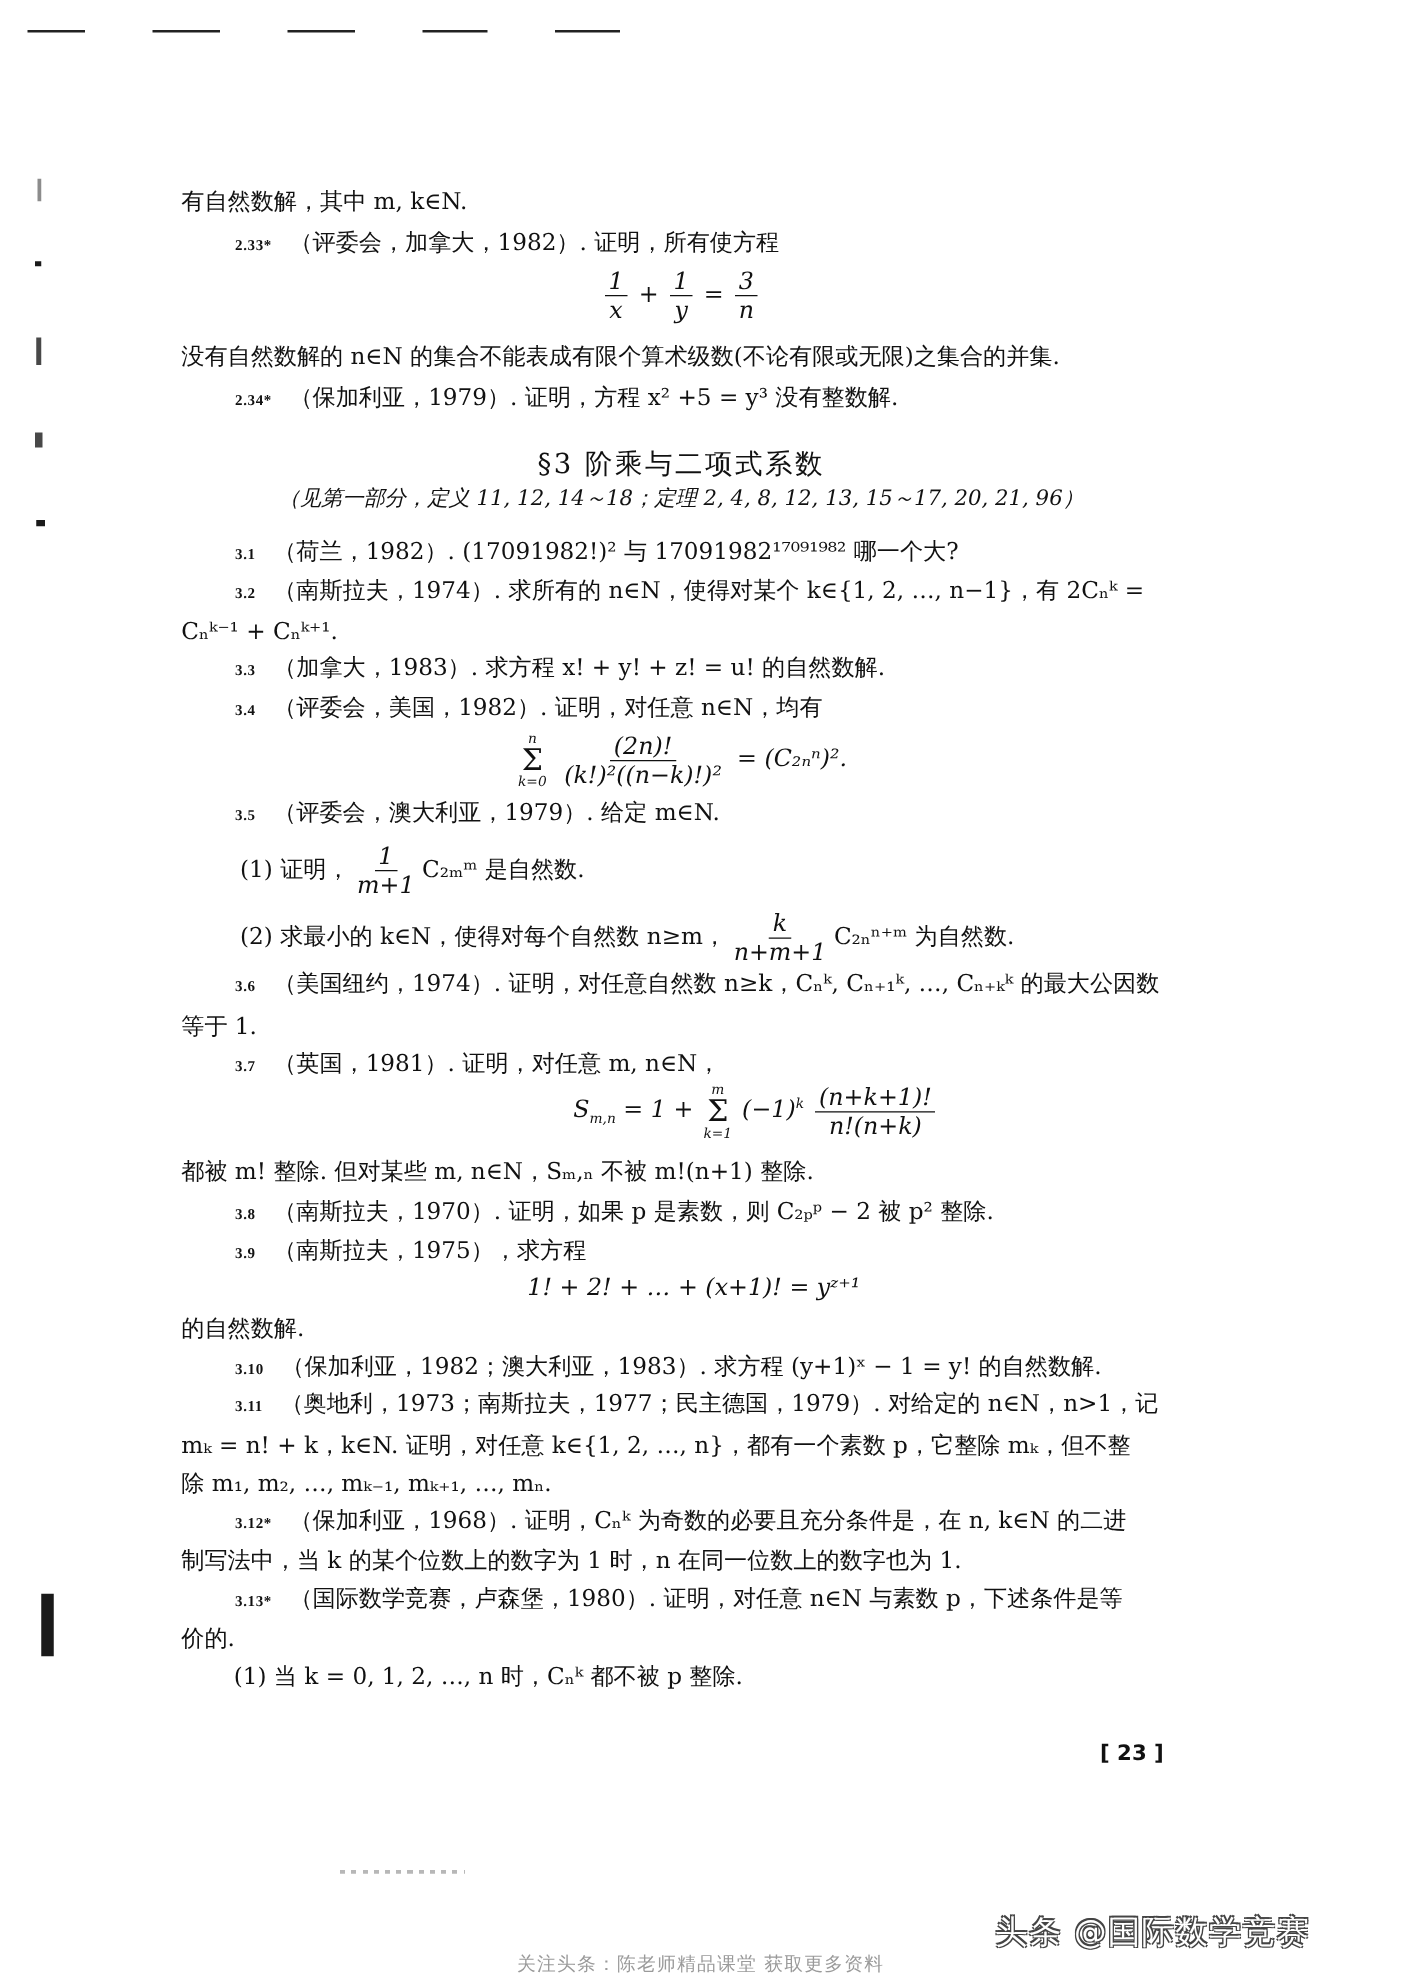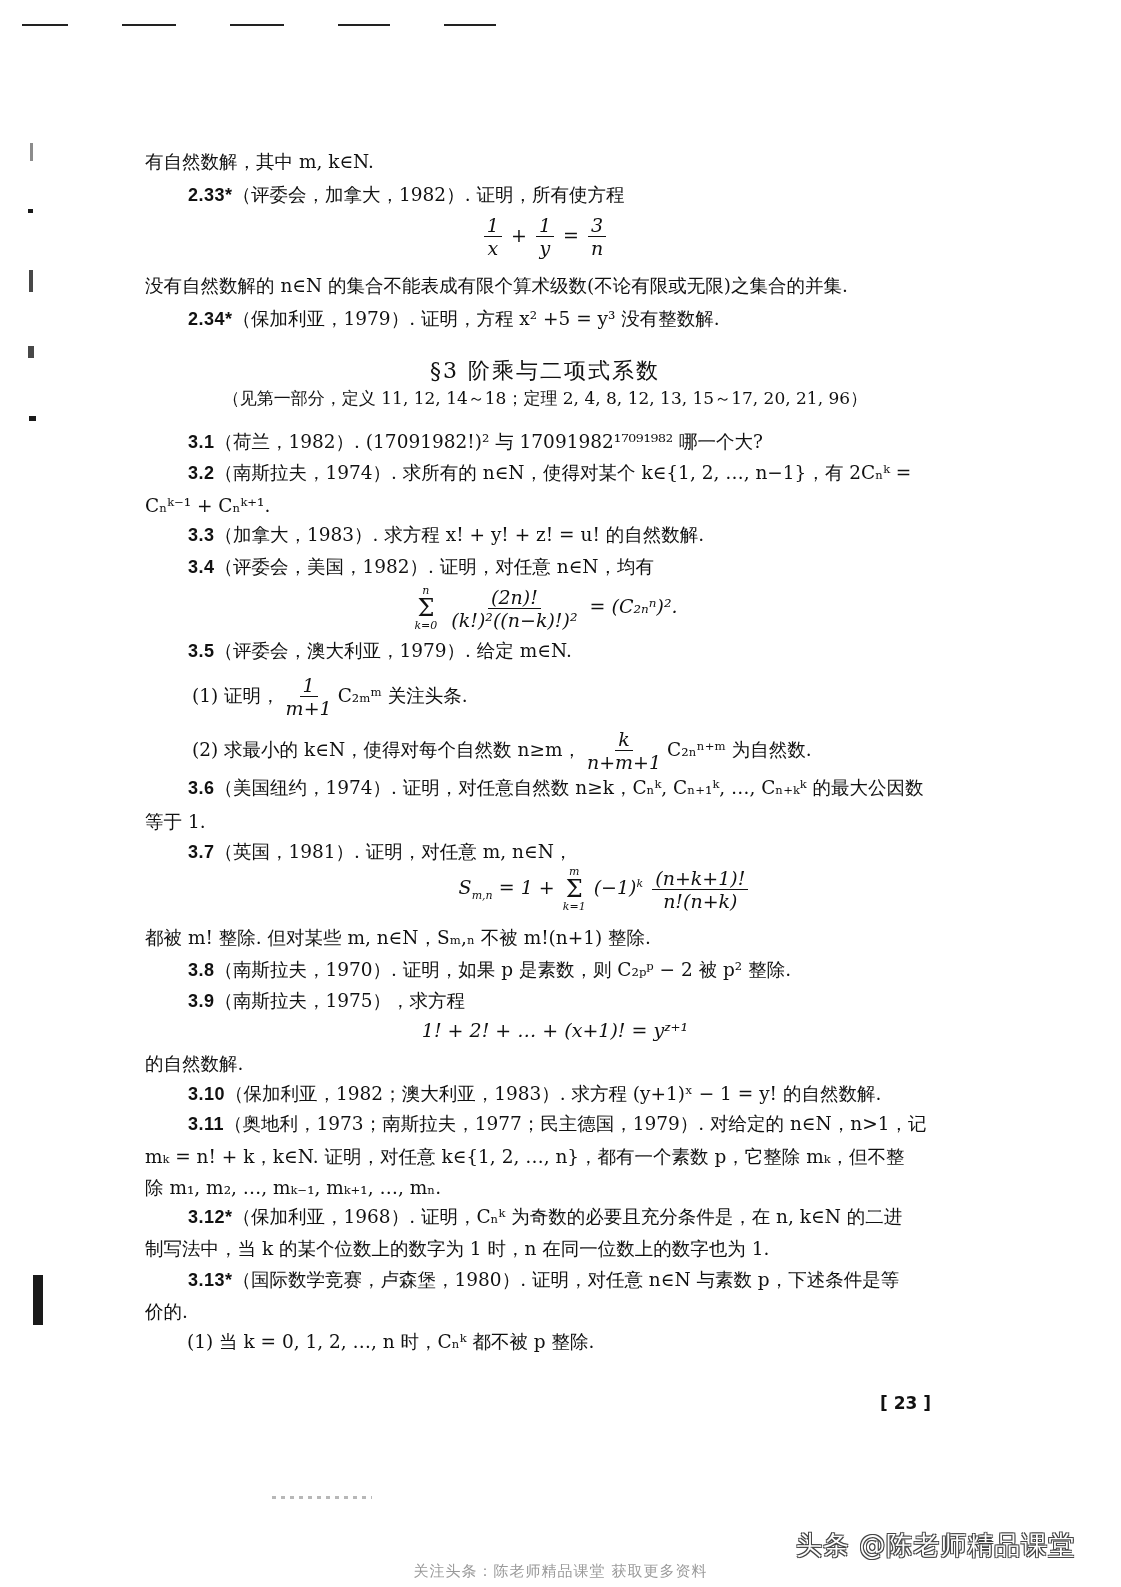--- a/index.html
+++ b/index.html
@@ -2,24 +2,24 @@
 <html><head>
 <meta charset="utf-8">
 <style>
   html, body { margin:0; padding:0; background:#ffffff; }
   body { width:1121px; height:1587px; position:relative; overflow:hidden;
          font-family:"DejaVu Serif", "Liberation Serif", serif; color:#111; }
   .topline { position:absolute; top:24px; height:2px; background:#222; }
   .margin-mark { position:absolute; background:#1a1a1a; }
   .line { position:absolute; left:145px; font-size:18.5px; white-space:nowrap; line-height:24px; }
   .indent { left:188px; }
-  .num { font-family:Liberation Sans, sans-serif; font-weight:bold; font-size:18px; margin-right:0; letter-spacing:0.5px; }
+  .num { font-family:Liberation Serif, serif; font-weight:bold; font-size:12px; margin-right:14px; letter-spacing:0.5px; }
   .center { position:absolute; left:0; width:1090px; text-align:center; white-space:nowrap; }
   .heading { font-size:22px; letter-spacing:2px; }
-  .subheading { font-size:17px; }
+  .subheading { font-size:17px;font-style:italic; }
   .formula { font-family:"DejaVu Serif", serif; font-style:italic; font-size:19px; }
   sup, sub { font-size:11px; }
   .frac { display:inline-flex; flex-direction:column; align-items:center; vertical-align:middle; margin:0 3px; }
   .frac .n { border-bottom:1.5px solid #111; padding:0 3px; line-height:22px; }
   .frac .d { padding:0 3px; line-height:22px; }
   .sum { display:inline-flex; flex-direction:column; align-items:center; vertical-align:middle; font-size:11px; line-height:11px; margin:0 2px; }
   .sum .s { font-size:24px; line-height:24px; font-style:normal; }
   .pagenum { position:absolute; left:880px; top:1393px; font-family:"DejaVu Sans", sans-serif; font-weight:bold; font-size:17px;text-align:center; }
   .watermark { position:absolute; left:796px; top:1528px; font-family:"DejaVu Sans", sans-serif; font-size:26px; color:#fff;
                text-shadow: 1px 1px 0 #444, -1px -1px 0 #444, 1px -1px 0 #444, -1px 1px 0 #444; letter-spacing:1px; }
@@ -106,21 +106,21 @@
 
 <div class="line indent" style="top:639px">
   <span class="num">3.5</span><span>（评委会，澳大利亚，1979）. 给定 m∈N.</span>
 </div>
 
 <div class="line" style="left:192px;top:674px">
   <span>(1)</span>
   <span>证明，</span><span class="frac formula">
       <span class="n">1</span>
       <span class="d">m+1</span>
-    </span><span>C₂ₘᵐ 关注头条.</span>
+    </span><span>C₂ₘᵐ 是自然数.</span>
 </div>
 
 <div class="line" style="left:192px;top:728px">
   <span>(2)</span>
   <span>求最小的 k∈N，使得对每个自然数 n≥m，</span><span class="frac formula">
       <span class="n">k</span>
       <span class="d">n+m+1</span>
     </span><span>C₂ₙⁿ⁺ᵐ 为自然数.</span>
 </div>
 
@@ -180,14 +180,14 @@
 <div class="line indent" style="top:1268px">
   <span class="num">3.13*</span><span>（国际数学竞赛，卢森堡，1980）. 证明，对任意 n∈N 与素数 p，下述条件是等</span>
 </div>
 <div class="line" style="top:1300px">价的.</div>
 <div class="line" style="left:187px;top:1330px">(1) 当 k = 0, 1, 2, …, n 时，Cₙᵏ 都不被 p 整除.</div>
 
 <div class="pagenum">[ 23 ]</div>
 
 <div class="faint"></div>
 
-<div class="watermark">头条 @陈老师精品课堂</div>
+<div class="watermark">头条 @国际数学竞赛</div>
 <div class="footer">关注头条：陈老师精品课堂  获取更多资料</div>
 
 </body></html>

